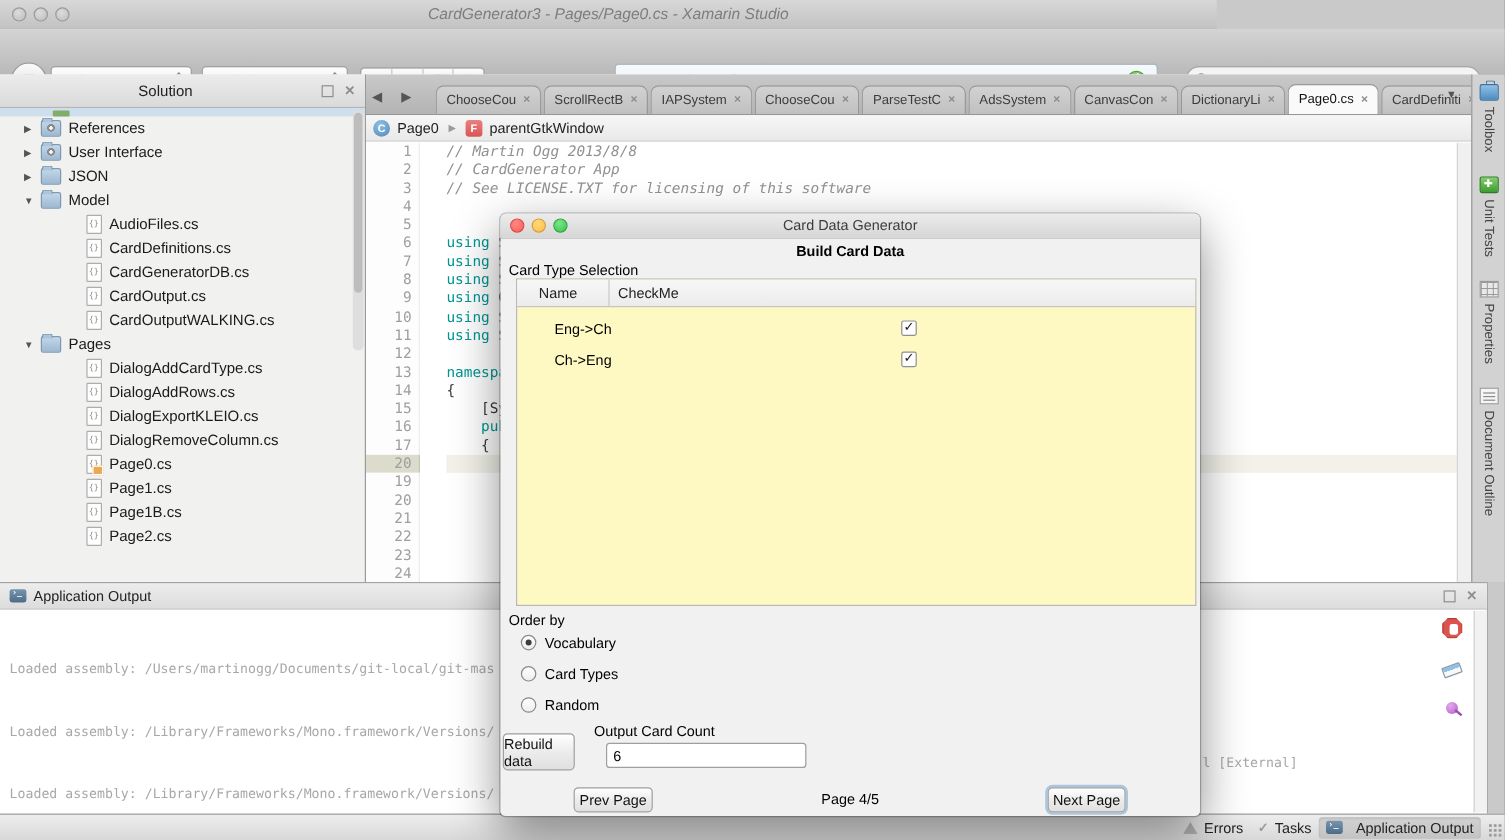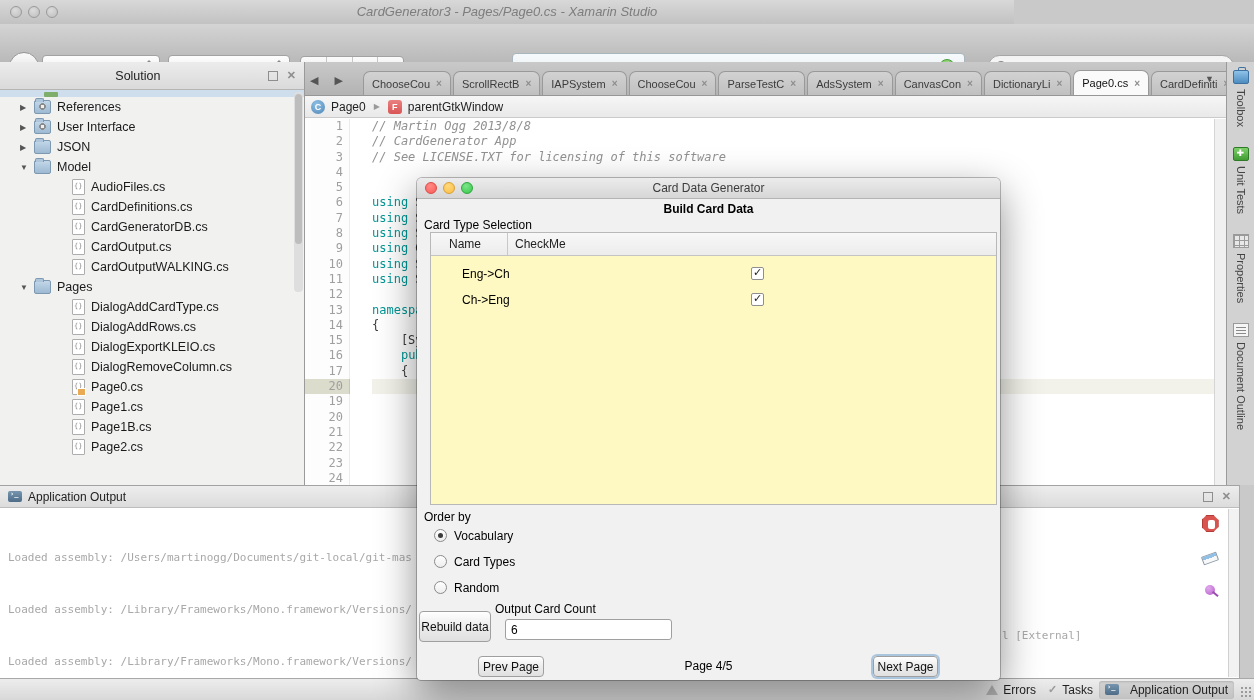--- a/index.html
+++ b/index.html
@@ -185,21 +185,21 @@
   .cb.checked::after{content:"✓";position:absolute;left:1px;top:-2px;font:bold 11px "DejaVu Sans",sans-serif;color:#222;}
   .dlg-orderby{position:absolute;left:7px;top:332px;font-size:12px;color:#000;}
   .order-options{position:absolute;left:17px;top:351px;}
   .order-option{height:26px;display:flex;align-items:flex-start;gap:7px;font-size:12px;color:#000;}
   .radio{width:13px;height:13px;border:1px solid #8a8a8a;border-radius:50%;background:linear-gradient(#fff,#ededed);
     box-sizing:border-box;flex:none;margin-top:0px;position:relative;}
   .radio.selected::after{content:"";position:absolute;left:3px;top:3px;width:5px;height:5px;border-radius:50%;background:#3c3c3c;}
   .mac-btn{background:linear-gradient(#ffffff,#ececec 50%,#e0e0e0);border:1px solid #9f9f9f;border-radius:4px;
     font-size:12px;color:#111;box-shadow:inset 0 1px 0 rgba(255,255,255,0.7);box-sizing:border-box;
     display:flex;align-items:center;justify-content:center;}
-  .rebuild-btn{position:absolute;left:2px;top:433px;width:72px;height:31px;}
+  .rebuild-btn{position:absolute;left:2px;top:433px;width:60px;height:31px;}
   .count-label{position:absolute;left:78px;top:424px;font-size:12px;color:#000;}
   .count-input{position:absolute;left:88px;top:441px;width:167px;height:21px;background:#fff;border:1px solid #9f9f9f;
     border-radius:3px;box-sizing:border-box;font-size:12px;color:#000;padding:3px 0 0 5px;}
   .prev-btn{position:absolute;left:61px;top:478px;width:66px;height:21px;}
   .page-indicator{position:absolute;left:0;right:0;top:481px;text-align:center;font-size:12px;color:#000;}
   .next-btn{position:absolute;left:456px;top:478px;width:65px;height:21px;box-shadow:0 0 0 2px #aac6df,inset 0 1px 0 rgba(255,255,255,0.7);}
 </style>
 </head>
 <body>
 

